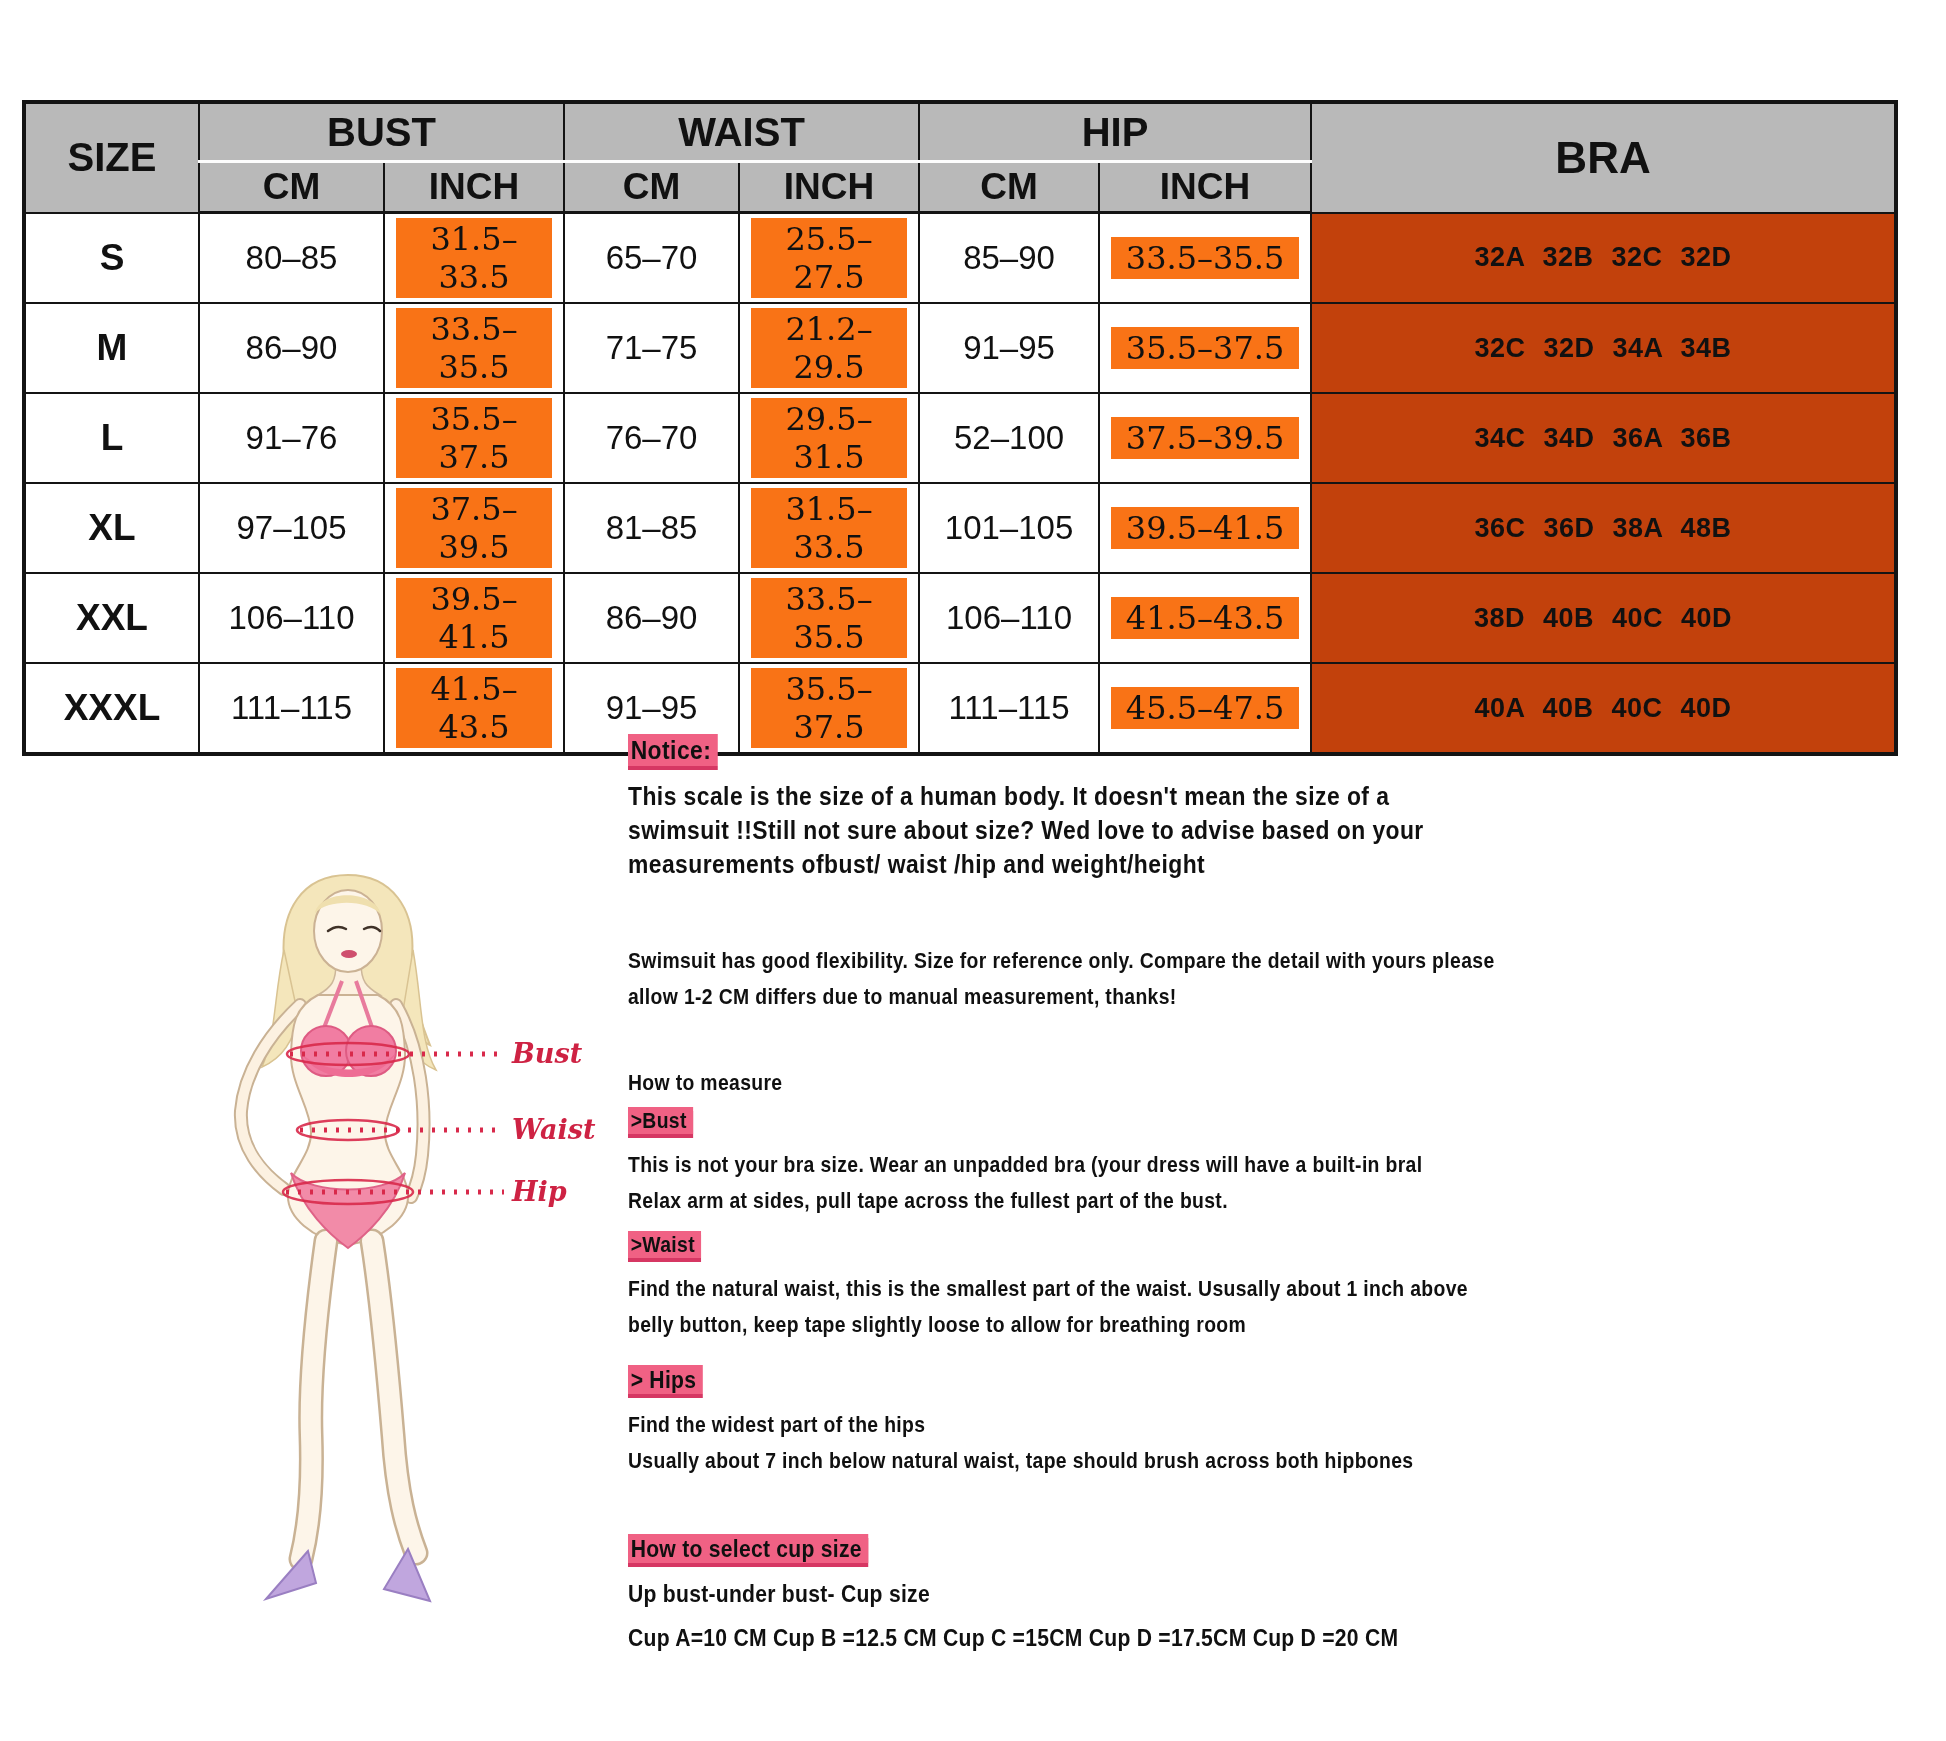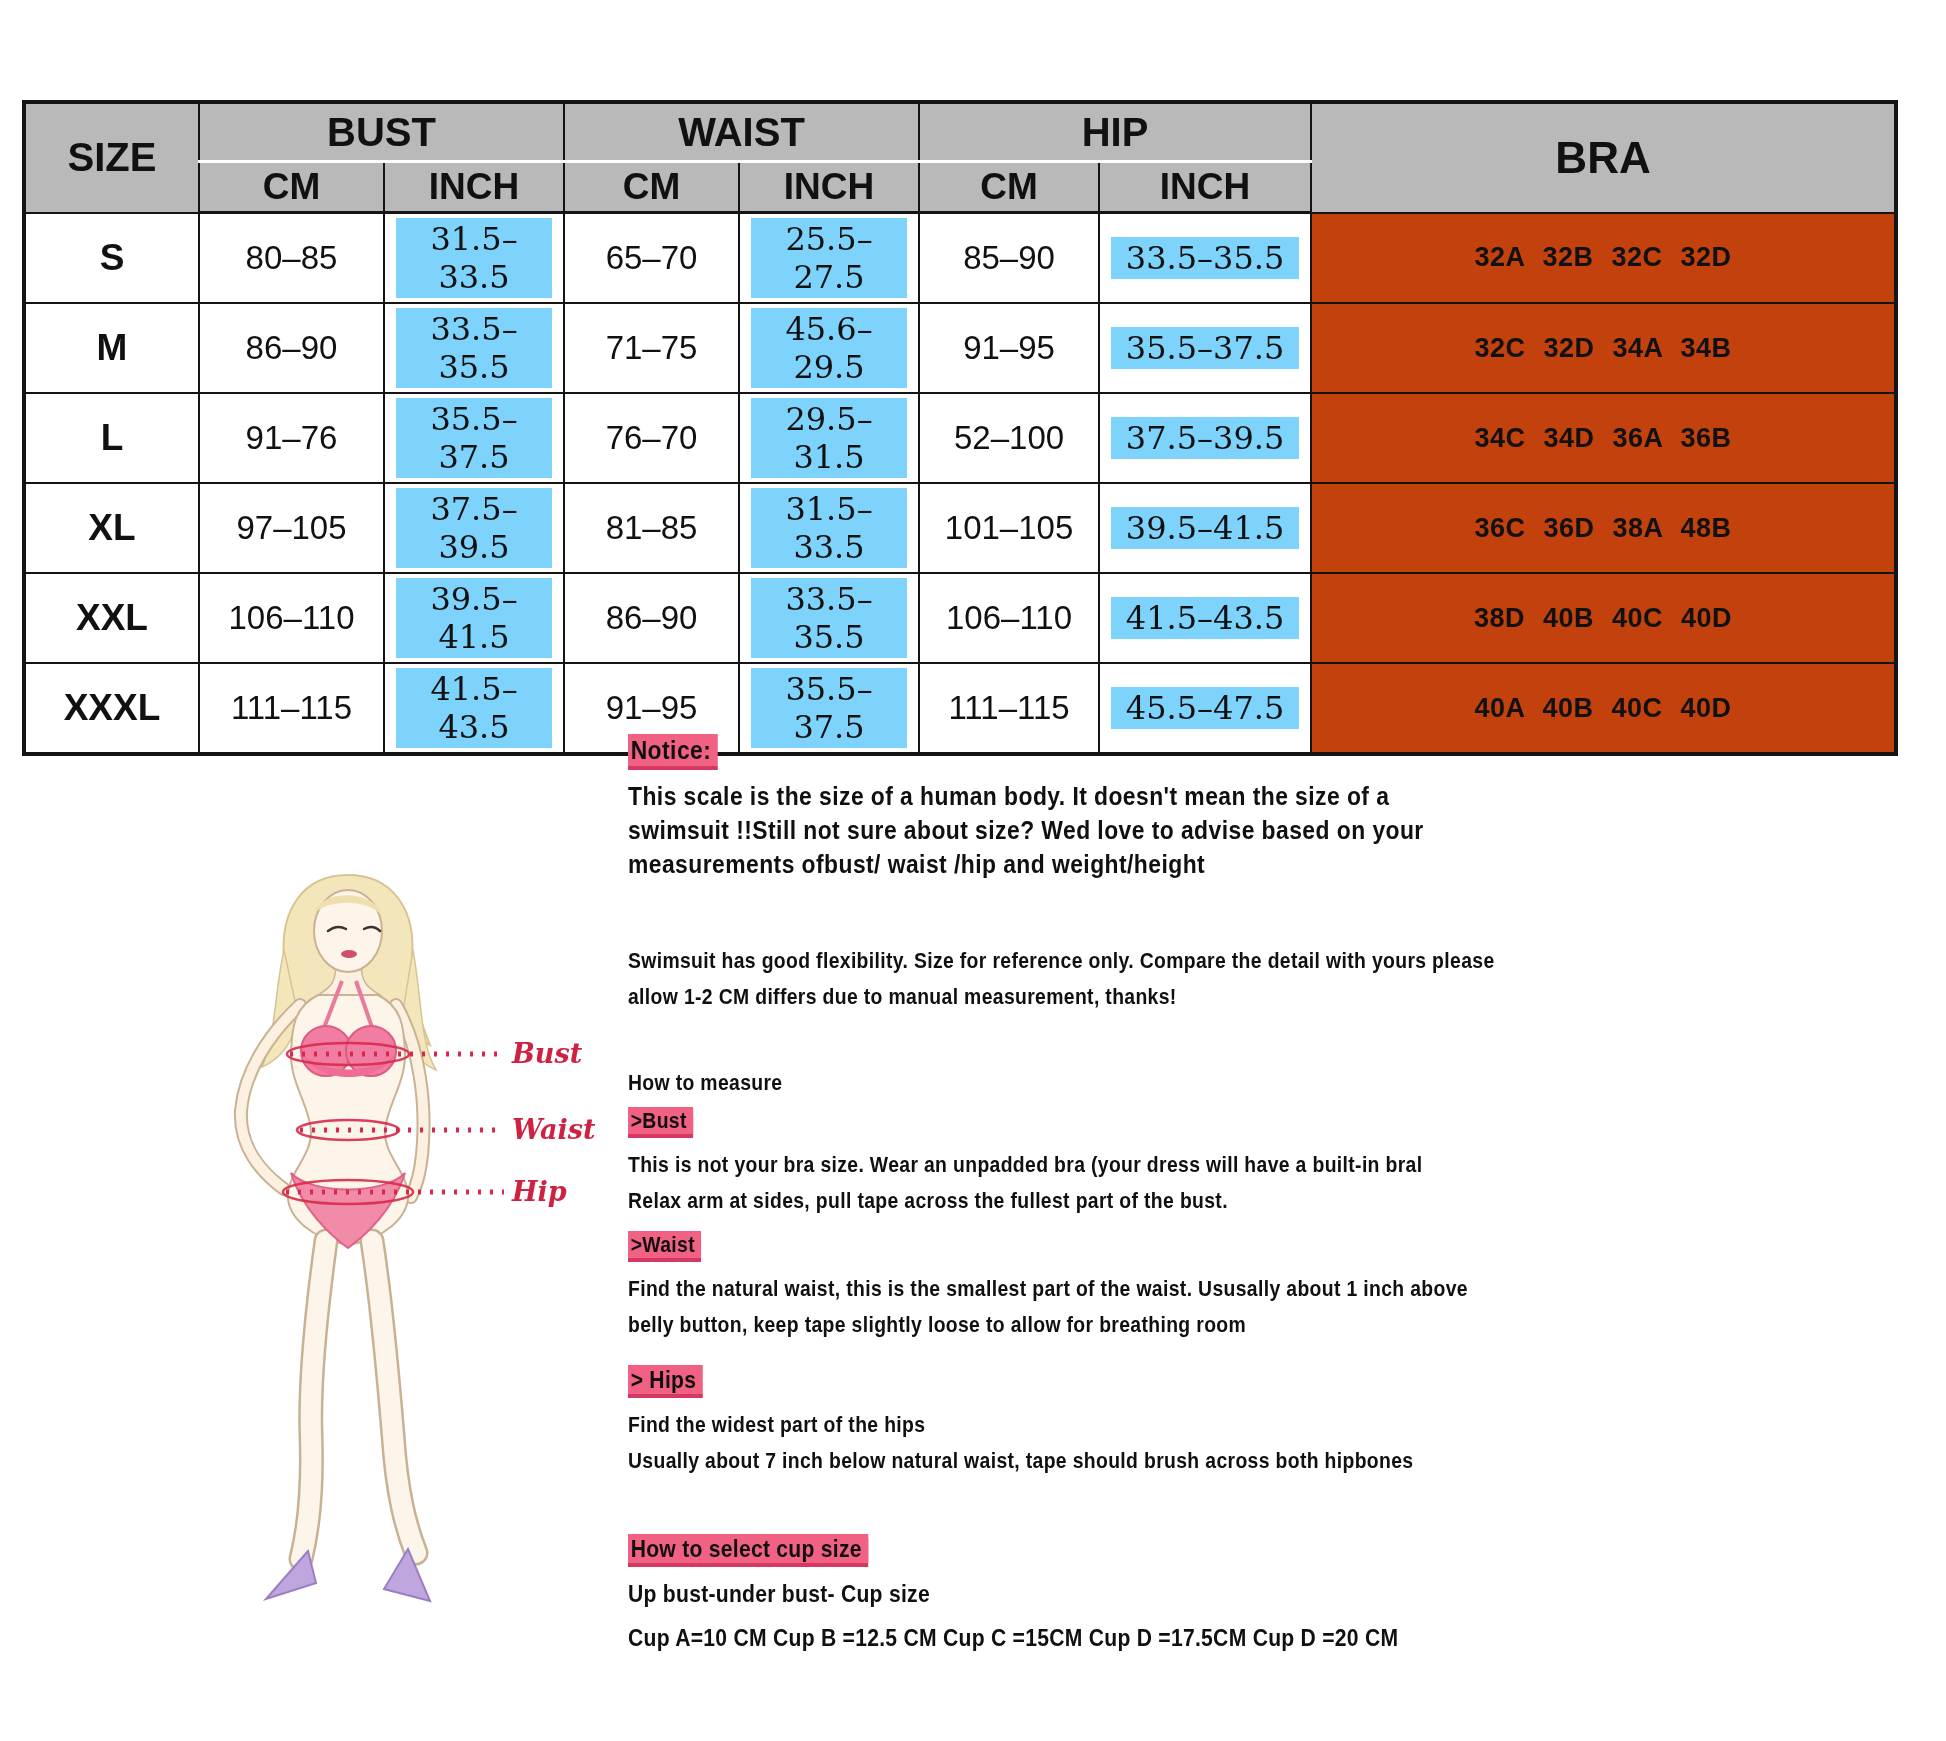--- a/index.html
+++ b/index.html
@@ -12,21 +12,21 @@
   .size-table th,.size-table td{border:2px solid #141414;text-align:center;vertical-align:middle;padding:0;}
   .size-table thead th{background:#b9b9b9;font-weight:bold;}
   .group-h{font-size:40px;height:56px;border-bottom:3px solid #fdfdfd !important;}
   .corner-h{font-size:40px;}
   .bra-h{font-size:44px;background:#b9b9b9;}
   .sub-h{font-size:37px;height:48px;border-bottom:3px solid #141414 !important;}
   .size-table tbody tr{height:45px;}
   .size-cell{font-size:37px;font-weight:bold;background:#fff;}
   .cm-cell{font-size:33px;background:#fff;margin-left:20px;}
   .inch-cell{background:#fff;}
-  .inch-box{display:block;margin:4px 11px;padding:2px 4px;background:#7dd3fc;
+  .inch-box{display:block;margin:4px 11px;padding:2px 4px;background:#f97316;
     font-family:"DejaVu Serif",serif;font-size:32px;}
   .bra-cell{font-size:27px;background:#c2410c;letter-spacing:0.5px;word-spacing:10px;
     font-weight:bold;}
 
   
   .txt{position:absolute;left:628px;white-space:nowrap;font-weight:bold;color:#101010;
        transform:scaleX(0.88);transform-origin:0 50%;}
   .t-notice{font-size:26px;letter-spacing:0.5px;}
   .t-body{font-size:22px;letter-spacing:0.4px;}
   .t-cup{font-size:24px;letter-spacing:0.3px;}
@@ -88,21 +88,21 @@
         <td class="bra-cell">32A 32B 32C 32D</td>
       </tr>
       <tr>
         <td class="size-cell">M</td>
         <td class="cm-cell">86–90</td>
         <td class="inch-cell">
             <span class="inch-box">33.5–35.5</span>
           </td>
         <td class="cm-cell">71–75</td>
         <td class="inch-cell">
-            <span class="inch-box">45.6–29.5</span>
+            <span class="inch-box">21.2–29.5</span>
           </td>
         <td class="cm-cell">91–95</td>
         <td class="inch-cell">
             <span class="inch-box">35.5–37.5</span>
           </td>
         <td class="bra-cell">32C 32D 34A 34B</td>
       </tr>
       <tr>
         <td class="size-cell">L</td>
         <td class="cm-cell">91–76</td>

